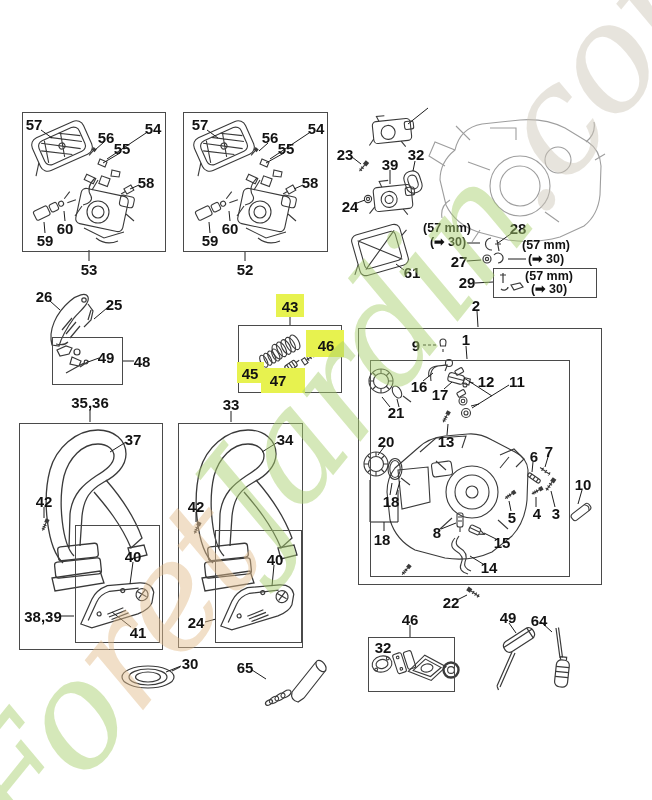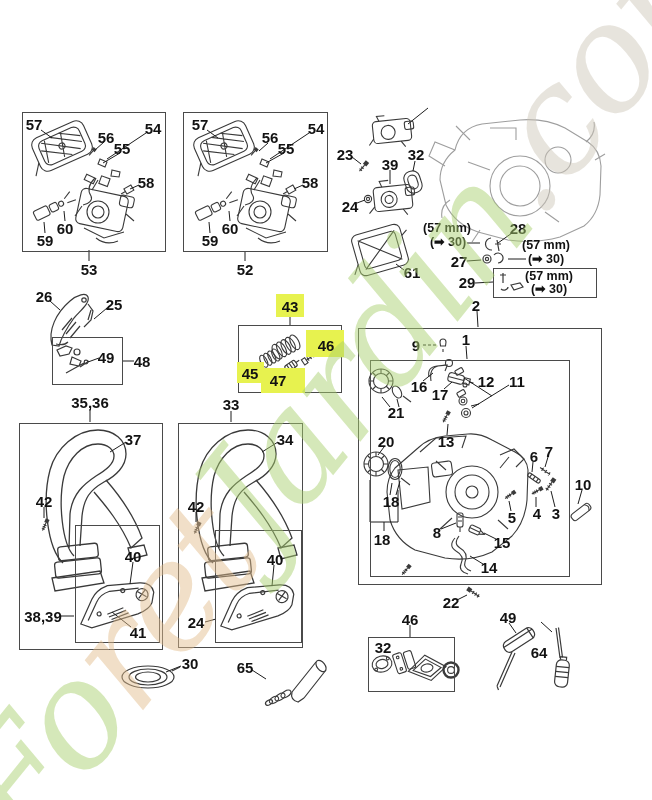--- a/index.html
+++ b/index.html
@@ -450,17 +450,17 @@
   <div class="lbl" style="left:231px;top:404px">33</div>
   <div class="lbl" style="left:285px;top:439px">34</div>
   <div class="lbl" style="left:196px;top:506px">42</div>
   <div class="lbl" style="left:275px;top:559px">40</div>
   <div class="lbl" style="left:196px;top:622px">24</div>
   <div class="lbl" style="left:245px;top:667px">65</div>
 
   <div class="lbl" style="left:410px;top:619px">46</div>
   <div class="lbl" style="left:383px;top:647px">32</div>
   <div class="lbl" style="left:508px;top:617px">49</div>
-  <div class="lbl" style="left:539px;top:652px">64</div>
+  <div class="lbl" style="left:539px;top:620px">64</div>
 
   <div class="watermark"><span class="wm-g">Fo</span><span class="wm-o">ret</span><span class="wm-g">Jardin</span><span class="wm-t">.com</span></div>
 
 </div>
 
 </body></html>

